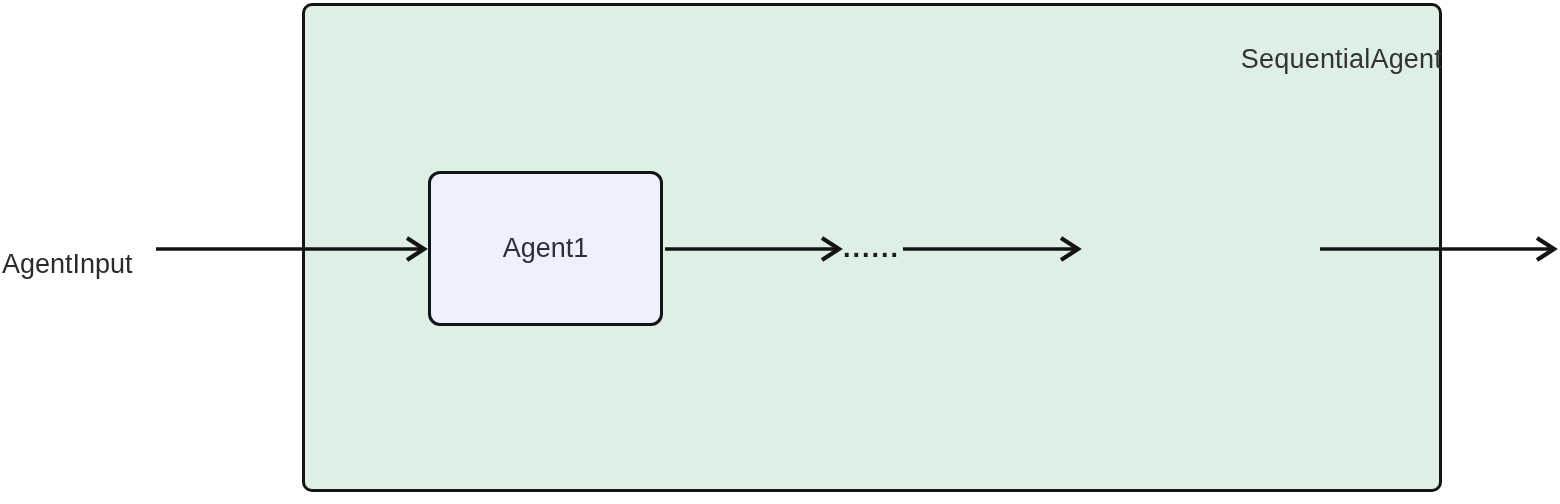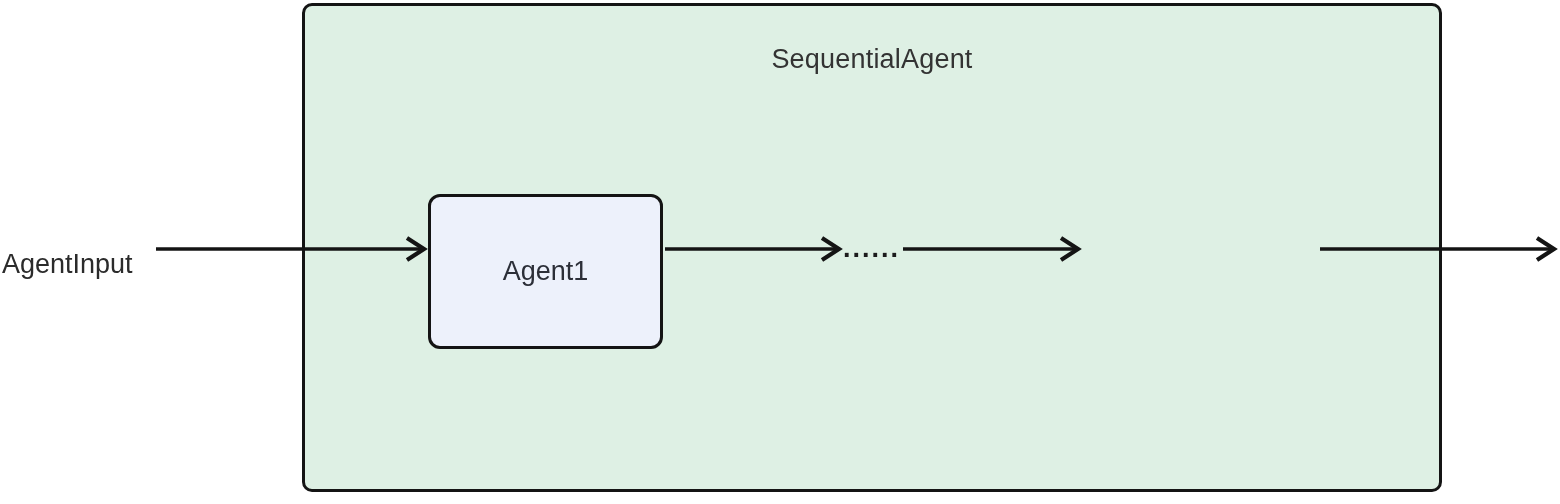--- a/index.html
+++ b/index.html
@@ -24,21 +24,21 @@
     background: #def0e4;
     border: 3px solid #141414;
     border-radius: 10px;
     box-sizing: border-box;
   }
   .cluster-title {
     position: absolute;
     left: 302px;
     top: 44px;
     width: 1140px;
-    text-align: center;
+    text-align: right;
     font-size: 27px;
     color: #333333;
     letter-spacing: 0.2px;
   }
   .ext-label {
     position: absolute;
     left: 2px;
     top: 249px;
     font-size: 27px;
     color: #2b2b2b;
@@ -50,21 +50,20 @@
     height: 155px;
     background: #edf1fb;
     border: 3.5px solid #141414;
     border-radius: 12px;
     box-sizing: border-box;
     display: flex;
     align-items: center;
     justify-content: center;
     font-size: 27px;
     color: #2c2f38;
-    margin-top: 23px;
   }
   .node-agent1 { left: 428px; top: 171px; }
   .node-agentn { left: 1082px; top: 171px; }
   .ellipsis {
     position: absolute;
     left: 843px;
     top: 226px;
     height: 44px;
     line-height: 44px;
     font-size: 27px;

